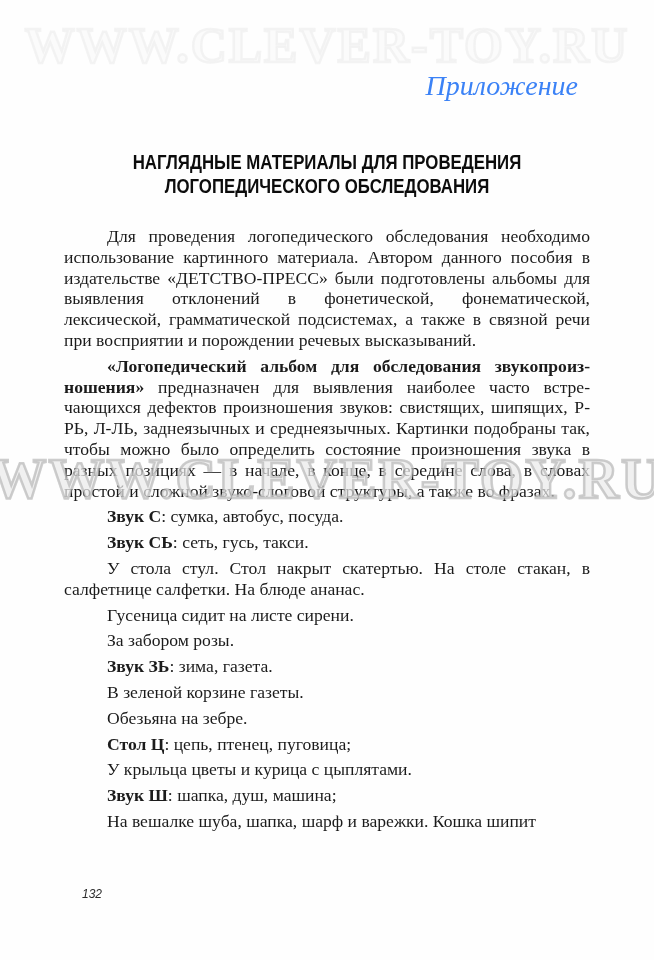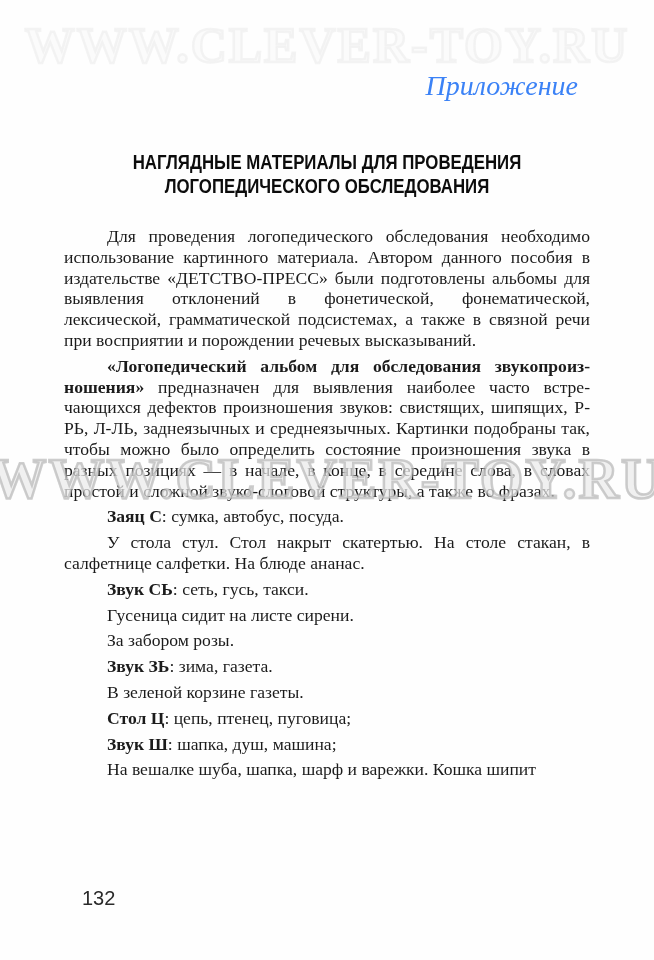--- a/index.html
+++ b/index.html
@@ -57,22 +57,23 @@
     text-indent: 43px;
   }
   .para b {
     font-weight: bold;
   }
   .page-number {
     position: absolute;
     top: 887px;
     left: 82px;
     font-family: "Liberation Sans", sans-serif;
-    font-size: 20px;
+    font-size: 12px;
     color: #2a2a2a;
+    font-style: italic;
   }
   .watermark {
     position: absolute;
     left: 50%;
     transform: translateX(-50%);
     white-space: nowrap;
     font-family: Liberation Serif, serif;
     font-weight: bold;
     letter-spacing: 2px;
     color: rgba(255, 255, 255, 0.55);
@@ -103,27 +104,29 @@
   <div class="running-header">Приложение</div>
 
   <div class="page-title">
     <span class="title-line">НАГЛЯДНЫЕ МАТЕРИАЛЫ ДЛЯ ПРОВЕДЕНИЯ</span><br>
     <span class="title-line">ЛОГОПЕДИЧЕСКОГО ОБСЛЕДОВАНИЯ</span>
   </div>
 
   <div class="body-text">
       <p class="para">Для проведения логопедического обследования необходимо использование картинного материала. Автором данного посо­бия в издательстве «ДЕТСТВО-ПРЕСС» были подготовлены альбомы для выявления отклонений в фонетической, фонема­тической, лексической, грамматической подсистемах, а также в связной речи при восприятии и порождении речевых выска­зываний.</p>
       <p class="para"><b>«Логопедический альбом для обследования звукопроиз­ношения»</b> предназначен для выявления наиболее часто встре­чающихся дефектов произношения звуков: свистящих, шипя­щих, Р-РЬ, Л-ЛЬ, заднеязычных и среднеязычных. Картинки подобраны так, чтобы можно было определить состояние произношения звука в разных позициях — в начале, в конце, в середине слова, в словах простой и сложной звуко-слоговой структуры, а также во фразах.</p>
-      <p class="para"><b>Заяц С</b>: сумка, автобус, посуда.</p>
+      <p class="para"><b>Звук С</b>: сумка, автобус, посуда.</p>
+      <p class="para"><b>Звук СЬ</b>: сеть, гусь, такси.</p>
       <p class="para">У стола стул. Стол накрыт скатертью. На столе стакан, в салфетнице салфетки. На блюде ананас.</p>
-      <p class="para"><b>Звук СЬ</b>: сеть, гусь, такси.</p>
       <p class="para">Гусеница сидит на листе сирени.</p>
       <p class="para">За забором розы.</p>
       <p class="para"><b>Звук ЗЬ</b>: зима, газета.</p>
       <p class="para">В зеленой корзине газеты.</p>
+      <p class="para">Обезьяна на зебре.</p>
       <p class="para"><b>Стол Ц</b>: цепь, птенец, пуговица;</p>
+      <p class="para">У крыльца цветы и курица с цыплятами.</p>
       <p class="para"><b>Звук Ш</b>: шапка, душ, машина;</p>
       <p class="para">На вешалке шуба, шапка, шарф и варежки. Кошка шипит</p>
     </div>
 
   <div class="page-number">132</div>
 
 </div>
 
 </body></html>

